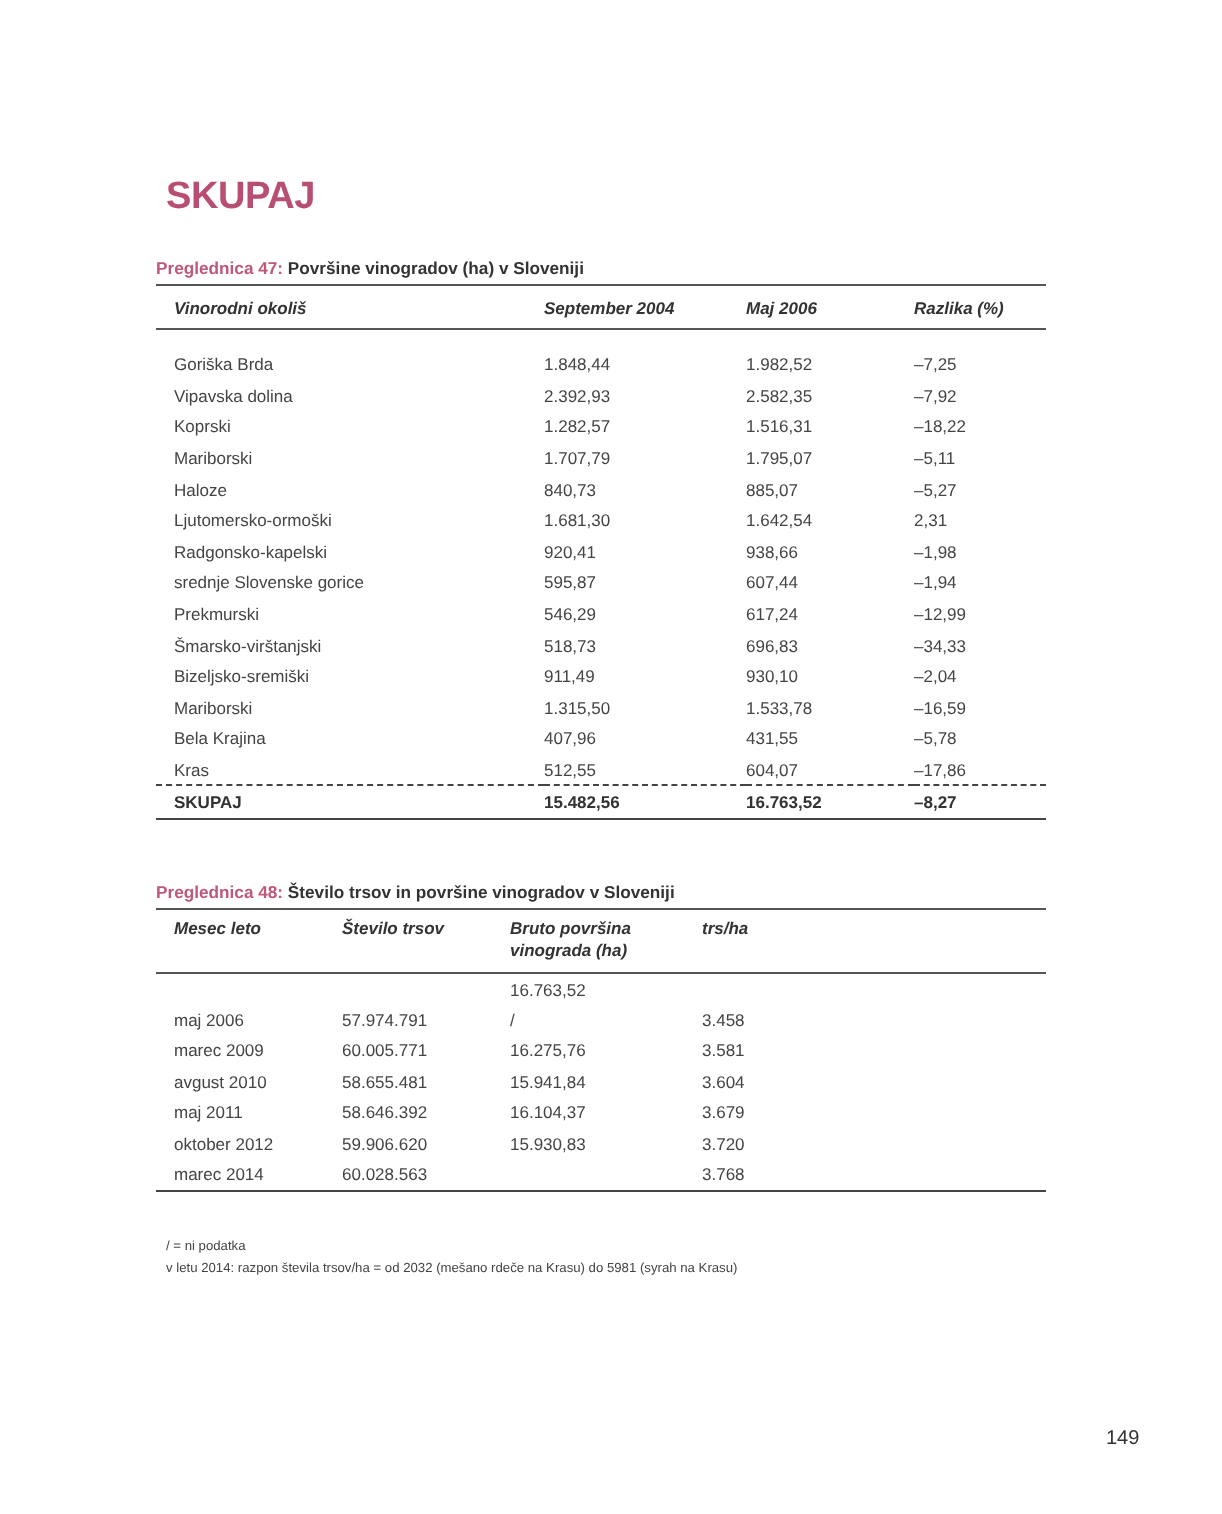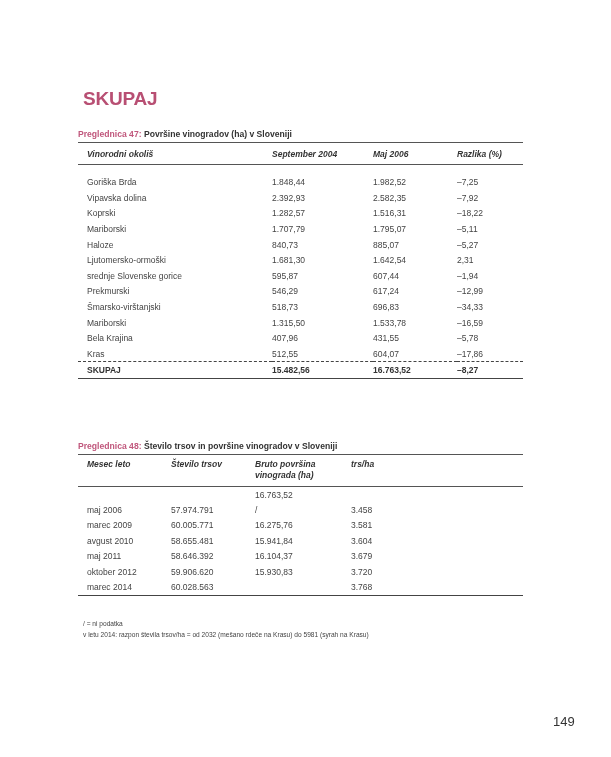--- a/index.html
+++ b/index.html
@@ -90,21 +90,21 @@
       white-space: nowrap;
     }
     .fn1 { top: 620px; }
     .fn2 { top: 631px; }
 
     .page-number {
       position: absolute;
       left: 553px;
       top: 714px;
       font-family: "Liberation Sans", sans-serif;
-      font-size: 13px;
+      font-size: 10px;
       color: #333;
     }
   </style>
 </head>
 <body>
 
 <div class="page-title">SKUPAJ</div>
 
 <div class="caption caption-47"><span class="cap-num">Preglednica 47:</span><span> Površine vinogradov (ha) v Sloveniji</span></div>
 
@@ -151,36 +151,48 @@
         <td class="c3">885,07</td>
         <td class="c4">–5,27</td>
       </tr>
       <tr class="data-row">
         <td class="c1">Ljutomersko-ormoški</td>
         <td class="c2">1.681,30</td>
         <td class="c3">1.642,54</td>
         <td class="c4">2,31</td>
       </tr>
       <tr class="data-row">
+        <td class="c1">Radgonsko-kapelski</td>
+        <td class="c2">920,41</td>
+        <td class="c3">938,66</td>
+        <td class="c4">–1,98</td>
+      </tr>
+      <tr class="data-row">
         <td class="c1">srednje Slovenske gorice</td>
         <td class="c2">595,87</td>
         <td class="c3">607,44</td>
         <td class="c4">–1,94</td>
       </tr>
       <tr class="data-row">
         <td class="c1">Prekmurski</td>
         <td class="c2">546,29</td>
         <td class="c3">617,24</td>
         <td class="c4">–12,99</td>
       </tr>
       <tr class="data-row">
         <td class="c1">Šmarsko-virštanjski</td>
         <td class="c2">518,73</td>
         <td class="c3">696,83</td>
         <td class="c4">–34,33</td>
+      </tr>
+      <tr class="data-row">
+        <td class="c1">Bizeljsko-sremiški</td>
+        <td class="c2">911,49</td>
+        <td class="c3">930,10</td>
+        <td class="c4">–2,04</td>
       </tr>
       <tr class="data-row">
         <td class="c1">Mariborski</td>
         <td class="c2">1.315,50</td>
         <td class="c3">1.533,78</td>
         <td class="c4">–16,59</td>
       </tr>
       <tr class="data-row">
         <td class="c1">Bela Krajina</td>
         <td class="c2">407,96</td>

